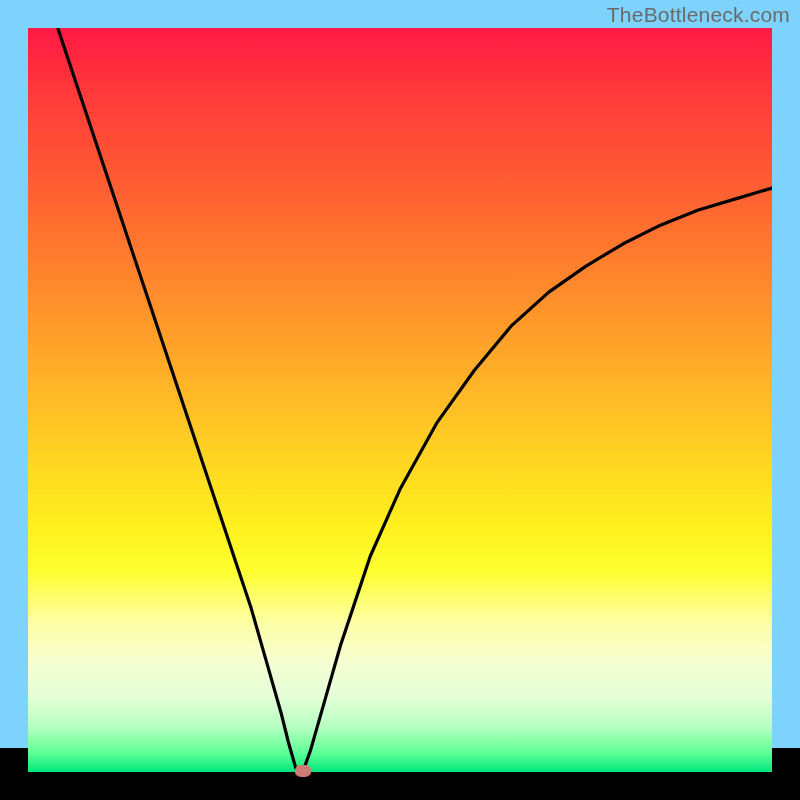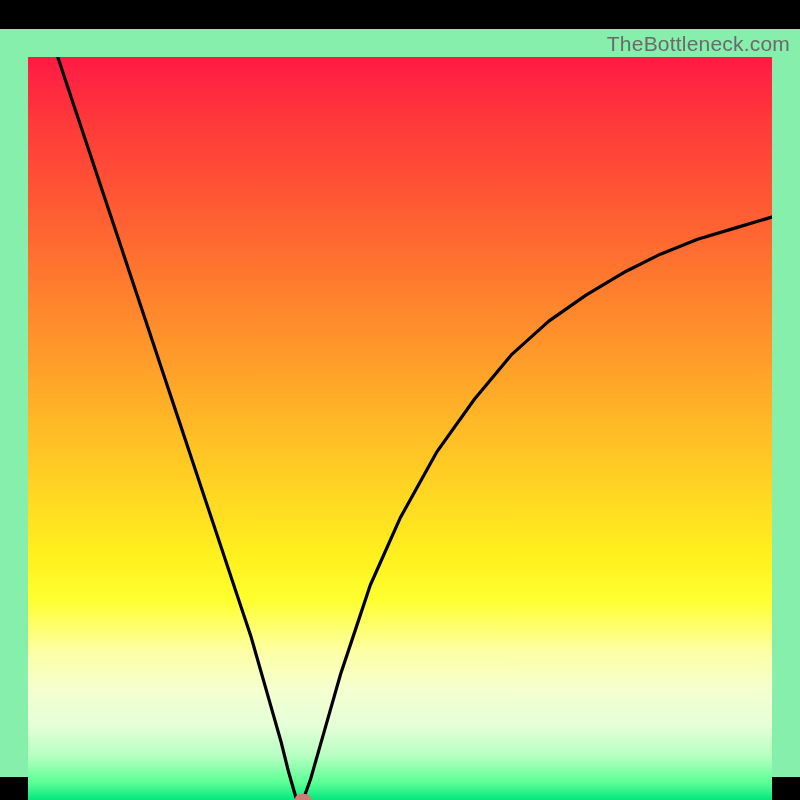--- a/index.html
+++ b/index.html
@@ -10,22 +10,21 @@
     background: #000;
     overflow: hidden;
     font-family: Arial, Helvetica, sans-serif;
   }
   .frame {
     position: absolute;
     left: 0;
     top: 0;
     width: 800px;
     height: 748px;
-    background: #86efac;
-    margin-top: 29px;
+    background: #7dd3fc;
   }
   .plot-area {
     position: absolute;
     left: 28px;
     top: 28px;
     width: 744px;
     height: 744px;
     background: linear-gradient(to bottom,
       #ff1a44 0%,
       #ff3a3a 9%,

